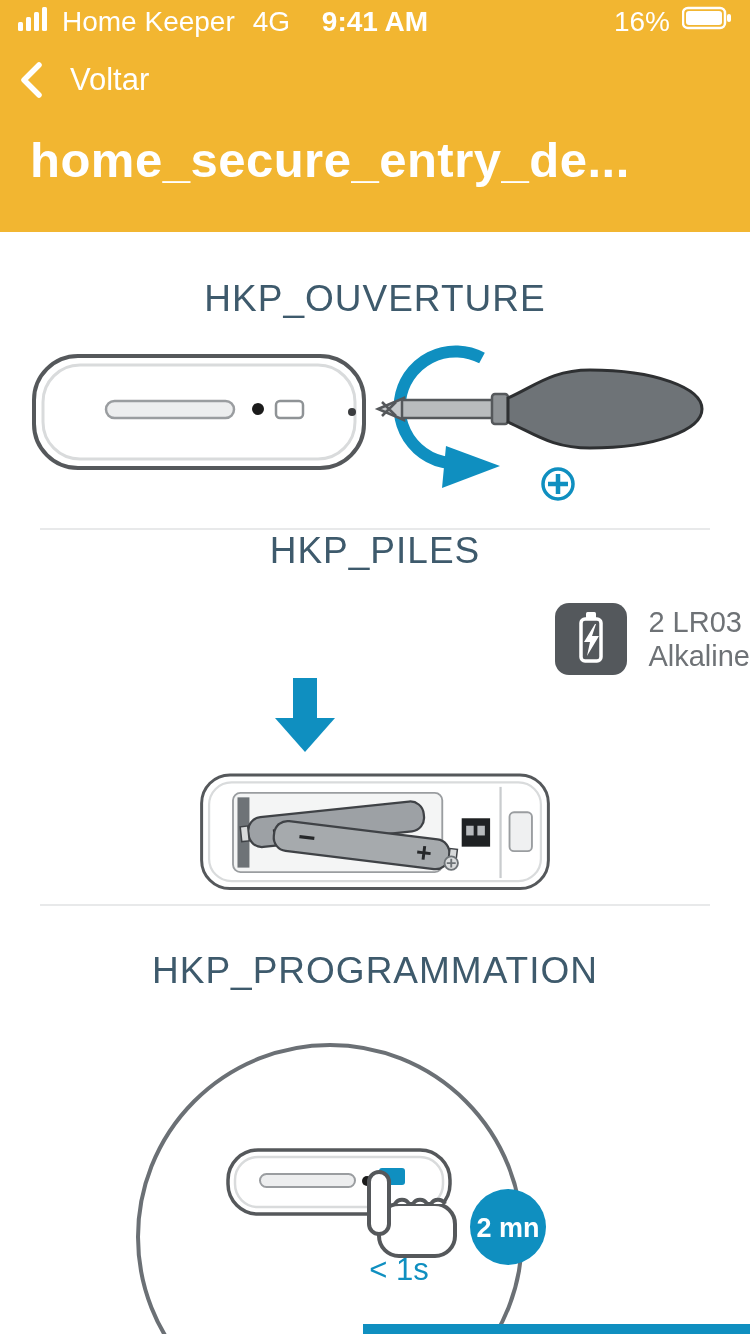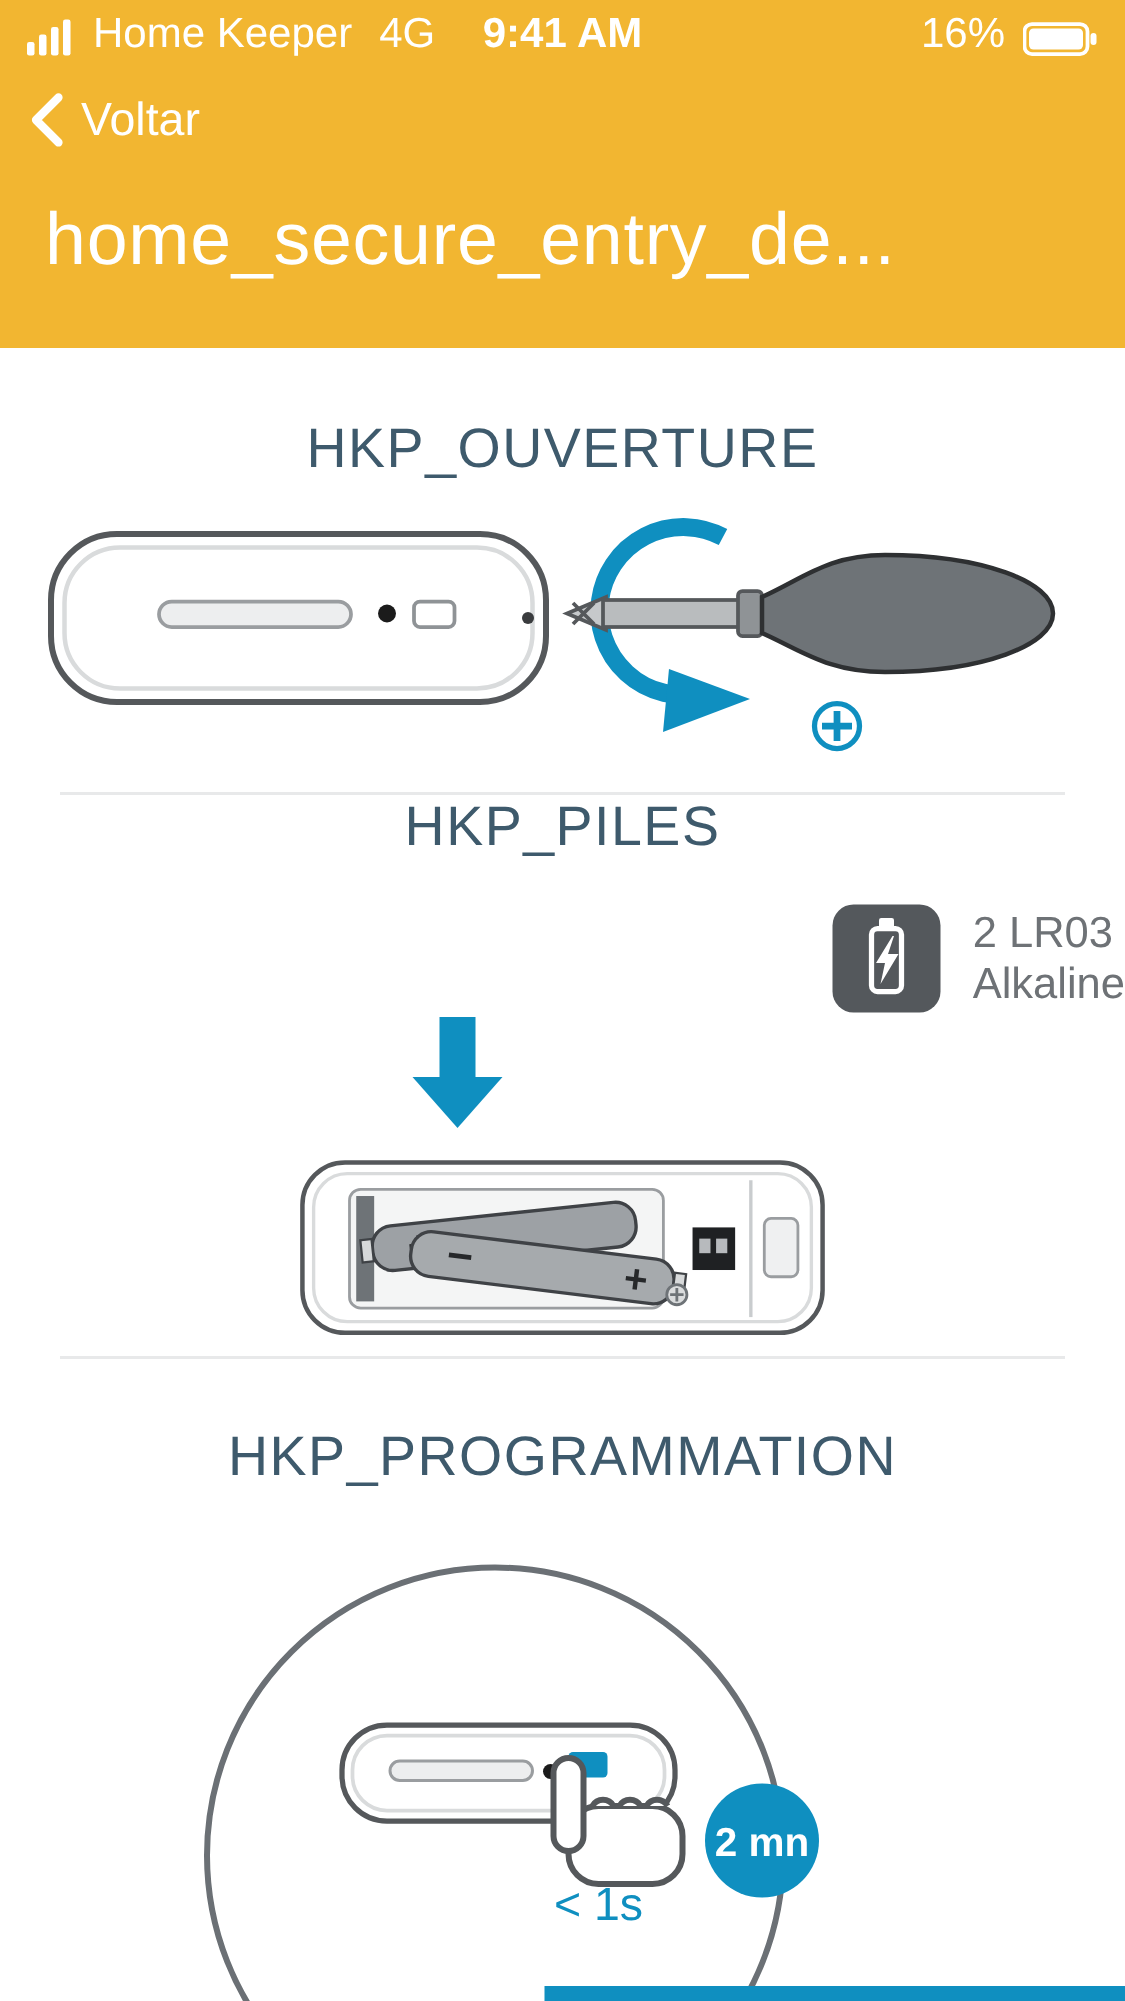--- a/index.html
+++ b/index.html
@@ -16,31 +16,31 @@
     width:750px;height:1334px;margin:0 auto;position:relative;
     background:#ffffff;overflow:hidden;
   }
 
   
   .header{background:var(--header-yellow);height:232px;color:#fff;}
   .status-bar{
     height:44px;display:flex;align-items:center;justify-content:space-between;
     padding:0 18px;font-size:28px;
   }
-  .sb-left,.sb-right{display:flex;align-items:flex-end;gap:12px;}
+  .sb-left,.sb-right{display:flex;align-items:flex-start;gap:12px;}
   .sb-carrier{font-weight:400;}
   .sb-network{margin-left:6px;}
   .sb-time{font-weight:700;position:absolute;left:50%;transform:translateX(-50%);}
   .nav-row{height:48px;margin-top:12px;display:flex;align-items:center;padding:0 18px;}
   .back-btn{
-    display:flex;align-items:center;gap:10px;background:none;border:none;
+    display:flex;align-items:center;gap:26px;background:none;border:none;
     color:#fff;font-size:31px;font-family:"Liberation Sans",sans-serif;cursor:pointer;
   }
   .page-title{
-    font-size:49px;font-weight:400;color:#fff;padding:0 30px;margin-top:28px;
+    font-size:49px;font-weight:700;color:#fff;padding:0 30px;margin-top:28px;
     white-space:nowrap;overflow:hidden;letter-spacing:0.5px;
   }
 
   
   .content{background:#fff;}
   .section-title{
     text-align:center;color:var(--heading);font-size:37px;font-weight:400;
     letter-spacing:1px;
   }
   .s1-title{margin-top:46px;}

